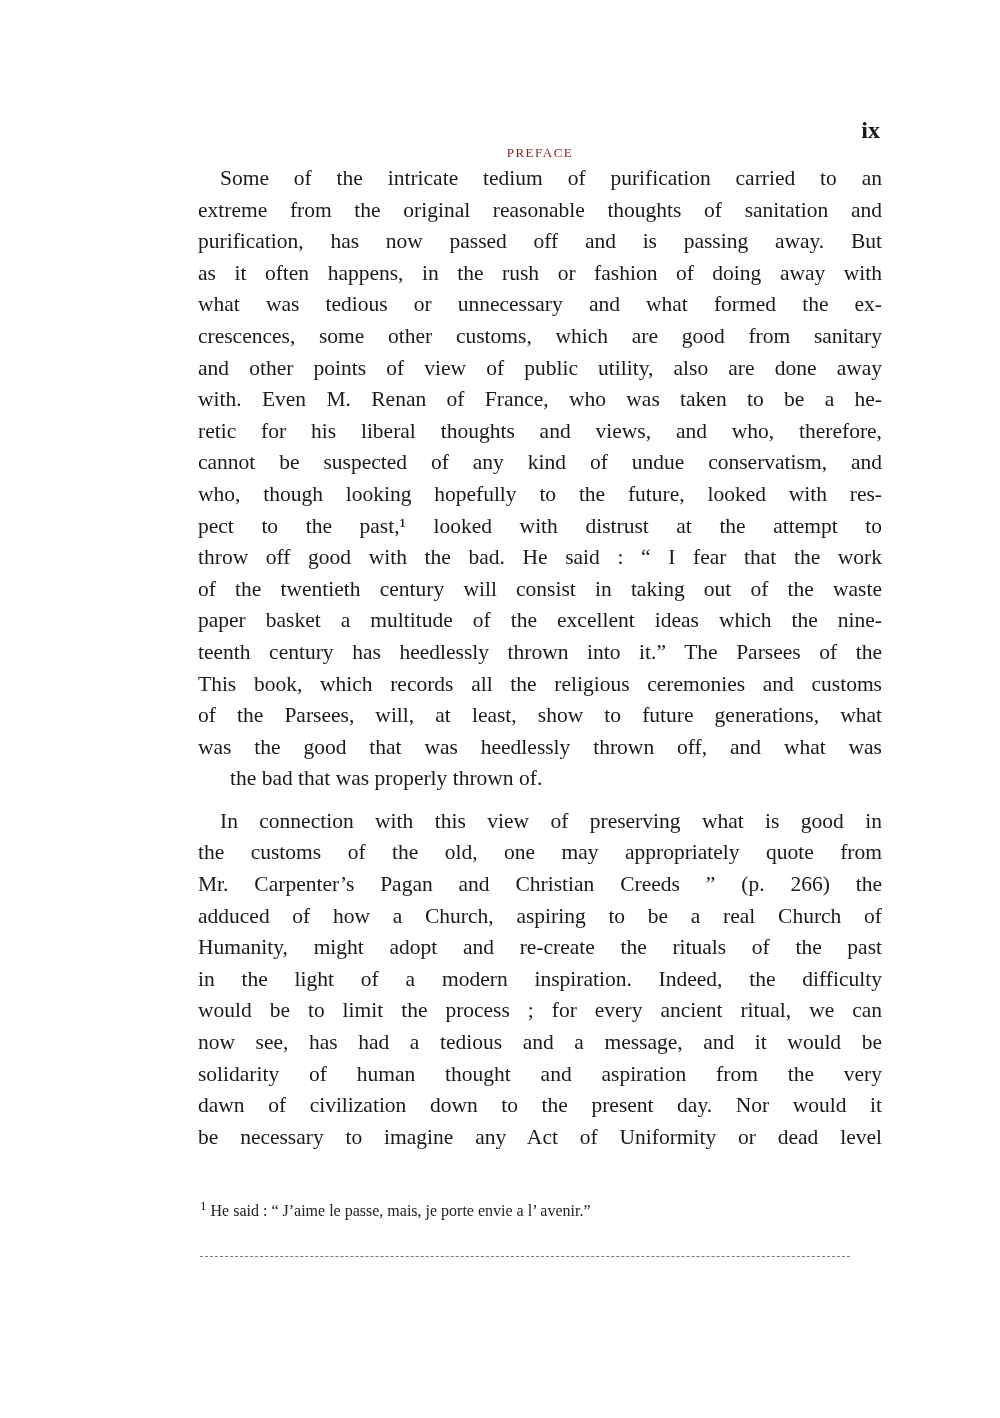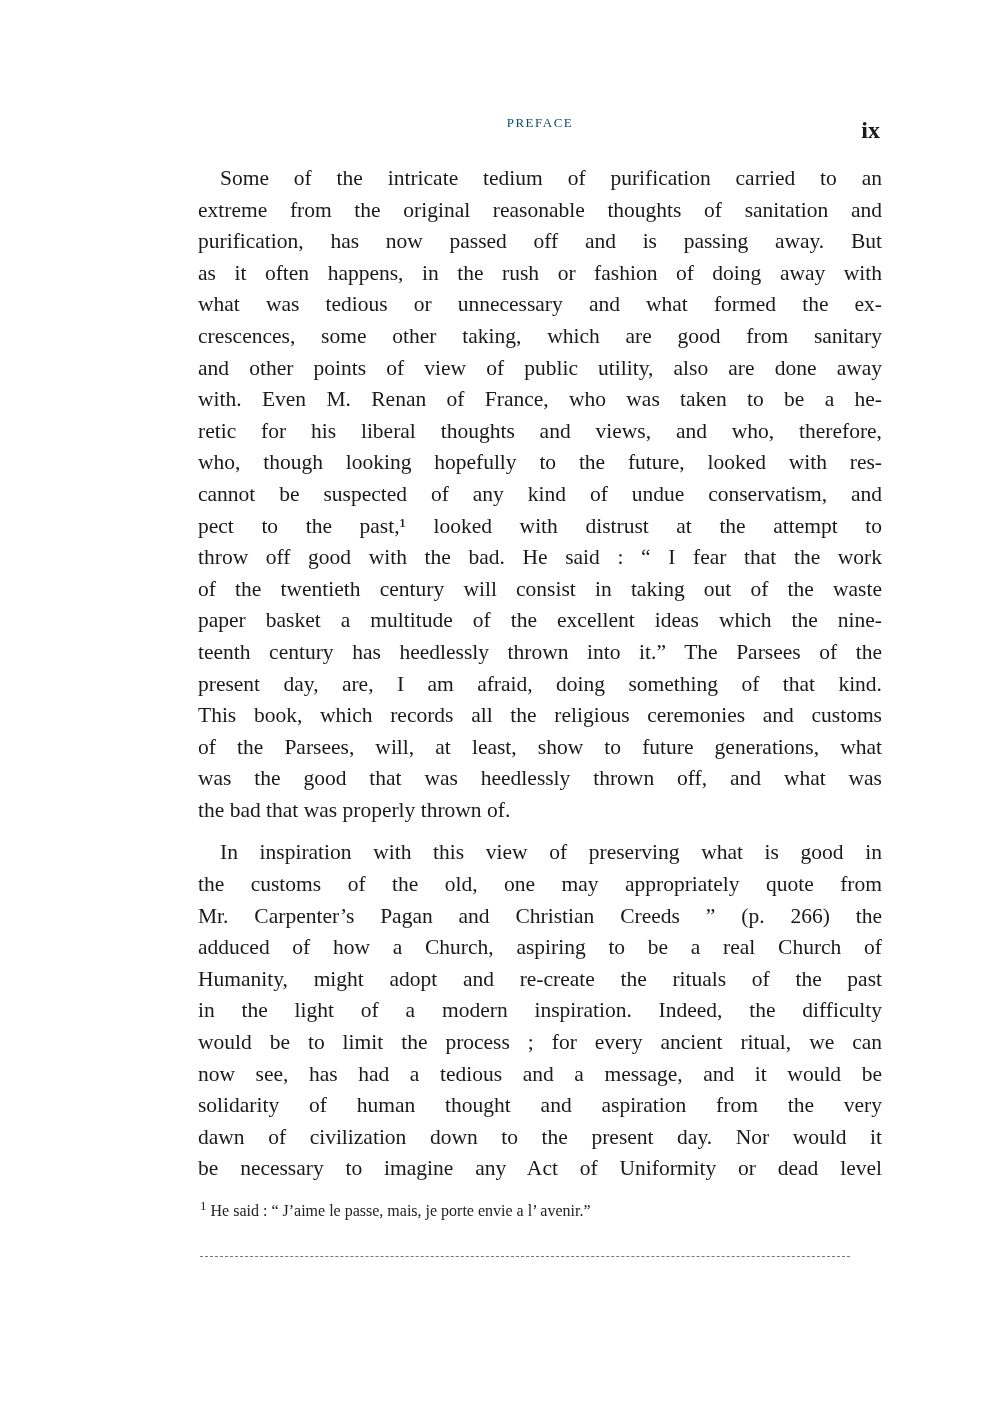--- a/index.html
+++ b/index.html
@@ -1,26 +1,26 @@
 <!DOCTYPE html>
 <html><head>
 <meta charset="utf-8">
 <style>
   html, body { margin: 0; padding: 0; background: #ffffff; }
   body { width: 1000px; height: 1418px; position: relative; overflow: hidden;
          font-family: "Liberation Serif", "DejaVu Serif", serif; color: #1a1a1a; }
   .page { position: absolute; left: 0; top: 0; width: 1000px; height: 1418px; }
   .running-head { position: absolute; top: 115px; left: 200px; width: 680px; height: 30px; }
   .running-title { position: absolute; left: 0; right: 0; text-align: center;
-                   font-size: 13px; letter-spacing: 1.5px; color: #0c4a6e; }
+                   font-size: 13px; letter-spacing: 1.5px; color: #7f1d1d; margin-top: 30px; }
   .page-number { position: absolute; right: 0; top: 2px; font-size: 24px; font-weight: bold; }
   .body { position: absolute; left: 198px; top: 163px; width: 684px; }
   .line { display: block; height: 31.6px; line-height: 31.6px; font-size: 21.5px;
           text-align: justify; text-align-last: justify; white-space: nowrap; overflow: visible; }
-  .line.last { text-align-last: left; }
+  .line.last { text-align-last: left; margin-left: 32px; }
   .line.indent { padding-left: 22px; }
   .para-gap { height: 11px; }
   .rule { position: absolute; left: 200px; top: 1256px; width: 650px; border-top: 1.5px dashed #777; }
   .footnote { position: absolute; left: 200px; top: 1202px; font-size: 16px; color: #222; }
   sup { font-size: 13px; line-height: 0; }
 </style>
 </head>
 <body>
 
 <div class="page">
@@ -29,40 +29,39 @@
     <div class="page-number">ix</div>
   </div>
 
   <div class="body">
     <div>
       <span class="line indent">Some of the intricate tedium of purification carried to an</span>
       <span class="line">extreme from the original reasonable thoughts of sanitation and</span>
       <span class="line">purification, has now passed off and is passing away. But</span>
       <span class="line">as it often happens, in the rush or fashion of doing away with</span>
       <span class="line">what was tedious or unnecessary and what formed the ex-</span>
-      <span class="line">crescences, some other taking, which are good from sanitary</span>
+      <span class="line">crescences, some other customs, which are good from sanitary</span>
       <span class="line">and other points of view of public utility, also are done away</span>
       <span class="line">with. Even M. Renan of France, who was taken to be a he-</span>
       <span class="line">retic for his liberal thoughts and views, and who, therefore,</span>
+      <span class="line">cannot be suspected of any kind of undue conservatism, and</span>
       <span class="line">who, though looking hopefully to the future, looked with res-</span>
-      <span class="line">cannot be suspected of any kind of undue conservatism, and</span>
       <span class="line">pect to the past,¹ looked with distrust at the attempt to</span>
       <span class="line">throw off good with the bad. He said : “ I fear that the work</span>
       <span class="line">of the twentieth century will consist in taking out of the waste</span>
       <span class="line">paper basket a multitude of the excellent ideas which the nine-</span>
       <span class="line">teenth century has heedlessly thrown into it.” The Parsees of the</span>
-      <span class="line">present day, are, I am afraid, doing something of that kind.</span>
       <span class="line">This book, which records all the religious ceremonies and customs</span>
       <span class="line">of the Parsees, will, at least, show to future generations, what</span>
       <span class="line">was the good that was heedlessly thrown off, and what was</span>
       <span class="line last">the bad that was properly thrown of.</span>
     </div>
     <div class="para-gap"></div>
     <div>
-      <span class="line indent">In inspiration with this view of preserving what is good in</span>
+      <span class="line indent">In connection with this view of preserving what is good in</span>
       <span class="line">the customs of the old, one may appropriately quote from</span>
       <span class="line">Mr. Carpenter’s Pagan and Christian Creeds ” (p. 266) the</span>
       <span class="line">adduced of how a Church, aspiring to be a real Church of</span>
       <span class="line">Humanity, might adopt and re-create the rituals of the past</span>
       <span class="line">in the light of a modern inspiration. Indeed, the difficulty</span>
       <span class="line">would be to limit the process ; for every ancient ritual, we can</span>
       <span class="line">now see, has had a tedious and a message, and it would be</span>
       <span class="line">solidarity of human thought and aspiration from the very</span>
       <span class="line">dawn of civilization down to the present day. Nor would it</span>
       <span class="line">be necessary to imagine any Act of Uniformity or dead level</span>

